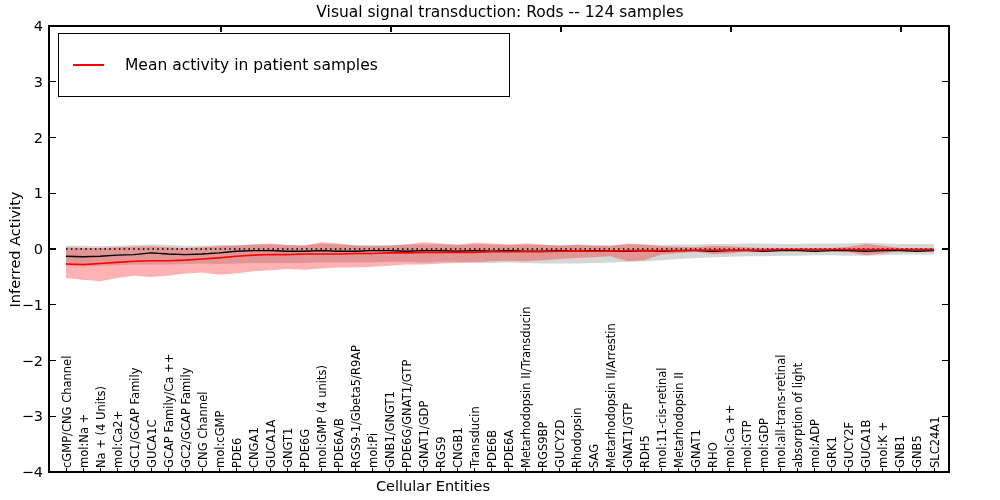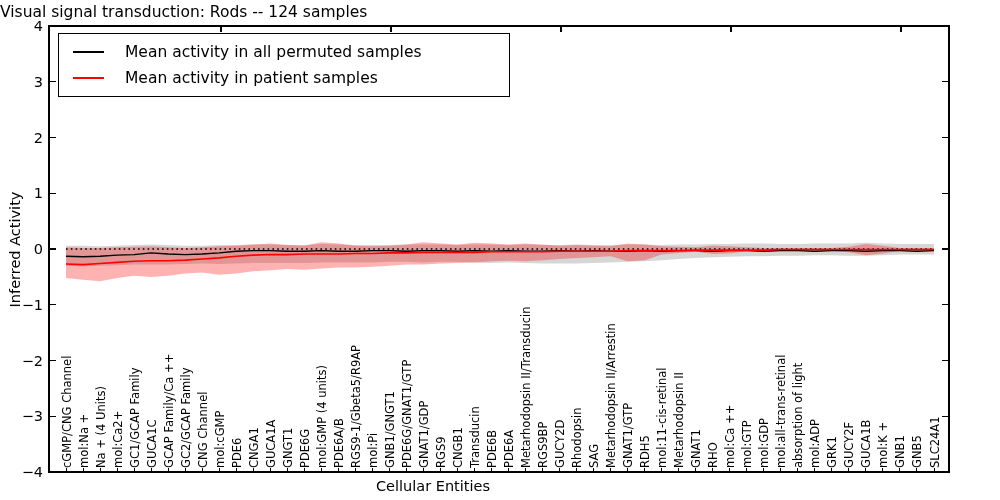--- a/index.html
+++ b/index.html
@@ -1,18 +1,18 @@
 <!DOCTYPE html>
 <html><head>
 <meta charset="utf-8">
 <style>
   html,body{margin:0;padding:0;background:#ffffff;}
   #figure{position:relative;width:1000px;height:500px;background:#ffffff;overflow:hidden;
           font-family:"DejaVu Sans","Liberation Sans",sans-serif;color:#000;}
-  #chart-title{position:absolute;left:0;top:3px;width:1000px;
+  #chart-title{position:absolute;left:0;top:3px;width:1000px;text-align:center;
                font-size:15.5px;white-space:nowrap;}
   #y-axis-label{position:absolute;left:-57px;top:241px;width:145px;height:17px;
                 transform:rotate(-90deg);text-align:center;font-size:14.5px;}
   #x-axis-label{position:absolute;left:0;top:478px;width:866px;text-align:center;font-size:14.5px;}
   #plot-svg{position:absolute;left:0;top:0;}
   #legend{position:absolute;left:58px;top:33px;width:450px;height:62px;background:#fff;
           border:1.5px solid #000;display:flex;flex-direction:column;justify-content:space-evenly;}
   .legend-row{display:flex;align-items:center;padding-left:14px;}
   .legend-swatch{display:inline-block;width:31px;height:0;border-top-style:solid;border-top-width:2px;margin-right:21px;}
   .legend-label{font-size:15.5px;white-space:nowrap;}
@@ -163,21 +163,17 @@
       <line x1="916.9803921568628" y1="468" x2="916.9803921568628" y2="472" stroke="#000" stroke-width="1" shape-rendering="crispEdges"></line>
       <text x="921.4803921568628" y="468" text-anchor="start" font-size="11.5" font-family="&quot;DejaVu Sans&quot;,&quot;Liberation Sans&quot;,sans-serif" transform="rotate(-90 921.4803921568628 468)">GNB5</text>
       <line x1="934" y1="468" x2="934" y2="472" stroke="#000" stroke-width="1" shape-rendering="crispEdges"></line>
       <text x="938.5" y="468" text-anchor="start" font-size="11.5" font-family="&quot;DejaVu Sans&quot;,&quot;Liberation Sans&quot;,sans-serif" transform="rotate(-90 938.5 468)">SLC24A1</text>
     </svg>
   <div id="chart-title">Visual signal transduction: Rods -- 124 samples</div>
   <div id="y-axis-label">Inferred Activity</div>
   <div id="x-axis-label">Cellular Entities</div>
   <div id="legend">
     <div class="legend-row">
-      <span class="legend-swatch" style="border-top-color: rgb(0, 0, 0);"></span>
-      <span class="legend-label">Mean activity in all permuted samples</span>
-    </div>
-    <div class="legend-row">
       <span class="legend-swatch" style="border-top-color: rgb(255, 0, 0);"></span>
       <span class="legend-label">Mean activity in patient samples</span>
     </div>
   </div>
 </div>
 
 </body></html>

